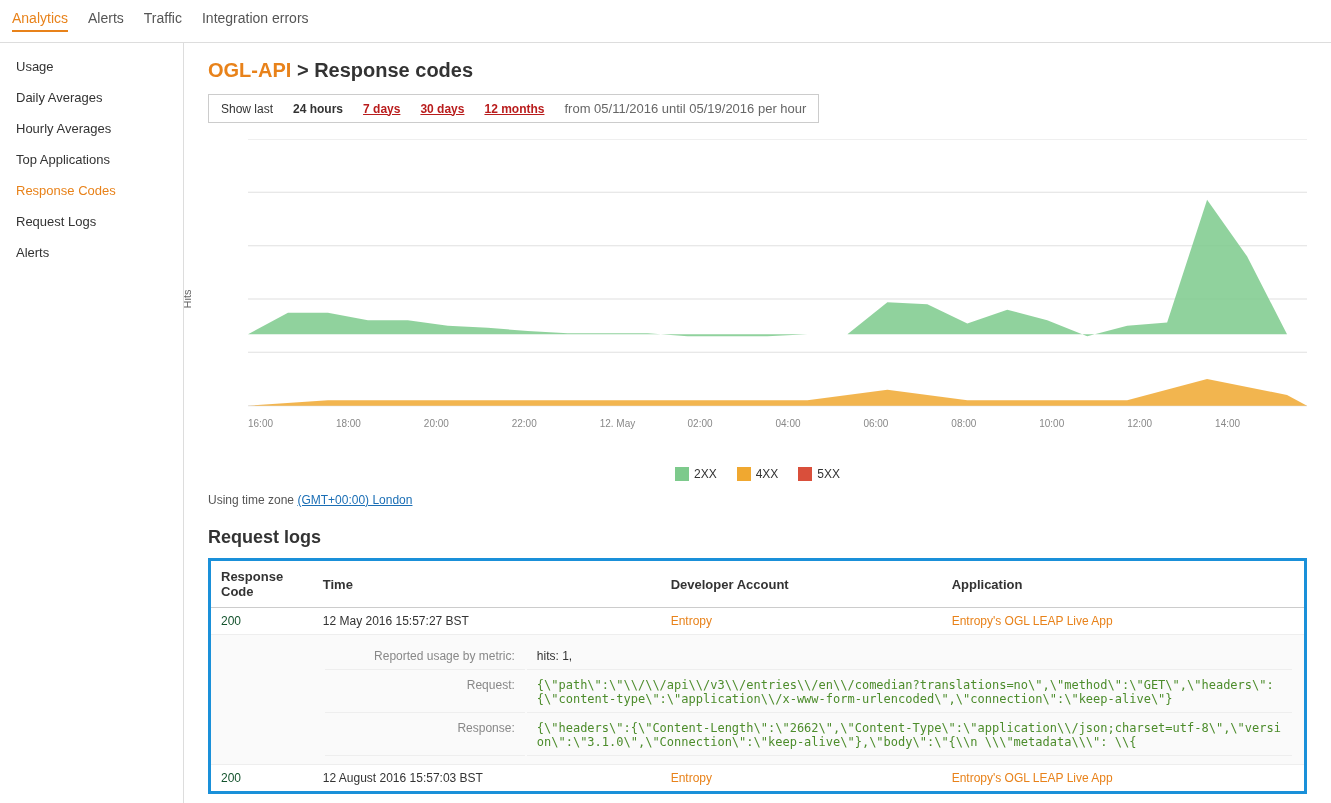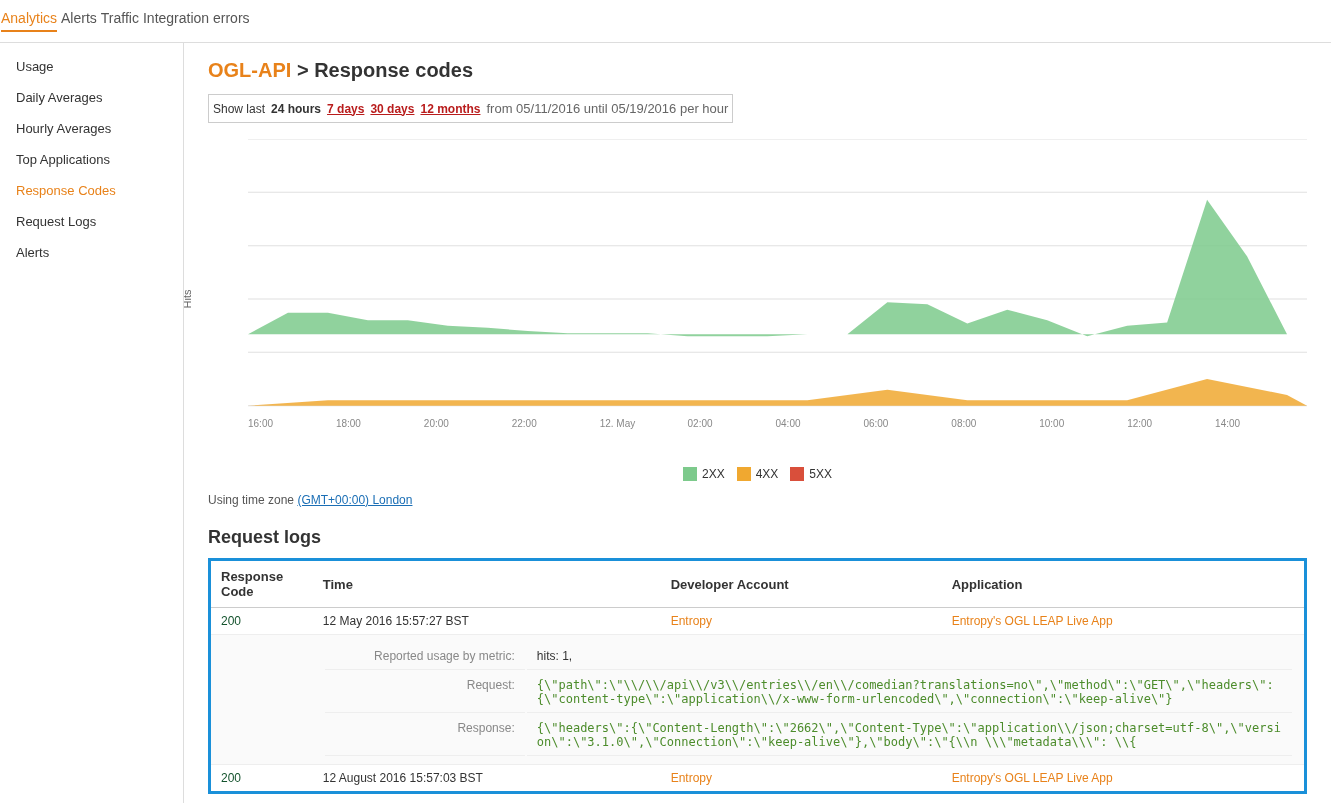--- a/index.html
+++ b/index.html
@@ -1,22 +1,22 @@
 <!DOCTYPE html>
 <html><head>
   <meta charset="utf-8">
   <style>
     * { box-sizing: border-box; margin: 0; padding: 0; }
     body { font-family: Arial, sans-serif; font-size: 13px; color: #333; background: #fff; }
 
     
     .top-nav {
       display: flex;
-      gap: 4px;
-      padding: 10px 1px;
+      gap: 20px;
+      padding: 10px 12px;
       border-bottom: 1px solid #ddd;
       background: #fff;
     }
     .top-nav a {
       text-decoration: none;
       color: #555;
       font-size: 14px;
     }
     .top-nav a.active {
       color: #e8821a;
@@ -60,22 +60,22 @@
     }
     .page-title .api-name {
       color: #e8821a;
     }
 
     
     .time-controls {
       border: 1px solid #ccc;
       display: inline-flex;
       align-items: center;
-      padding: 6px 4px;
-      gap: 6px;
+      padding: 6px 12px;
+      gap: 20px;
       font-size: 12px;
       margin-bottom: 16px;
       flex-wrap: wrap;
     }
     .time-controls a {
       color: #b91c1c;
       text-decoration: underline;
       cursor: pointer;
       font-weight: bold;
     }
@@ -99,21 +99,21 @@
       top: 50%;
       transform: translateY(-50%) rotate(-90deg);
       font-size: 11px;
       color: #666;
     }
 
     
     .legend {
       display: flex;
       justify-content: center;
-      gap: 12px;
+      gap: 20px;
       margin-bottom: 12px;
       font-size: 12px;
     }
     .legend-item {
       display: flex;
       align-items: center;
       gap: 5px;
     }
     .legend-box {
       width: 14px;

